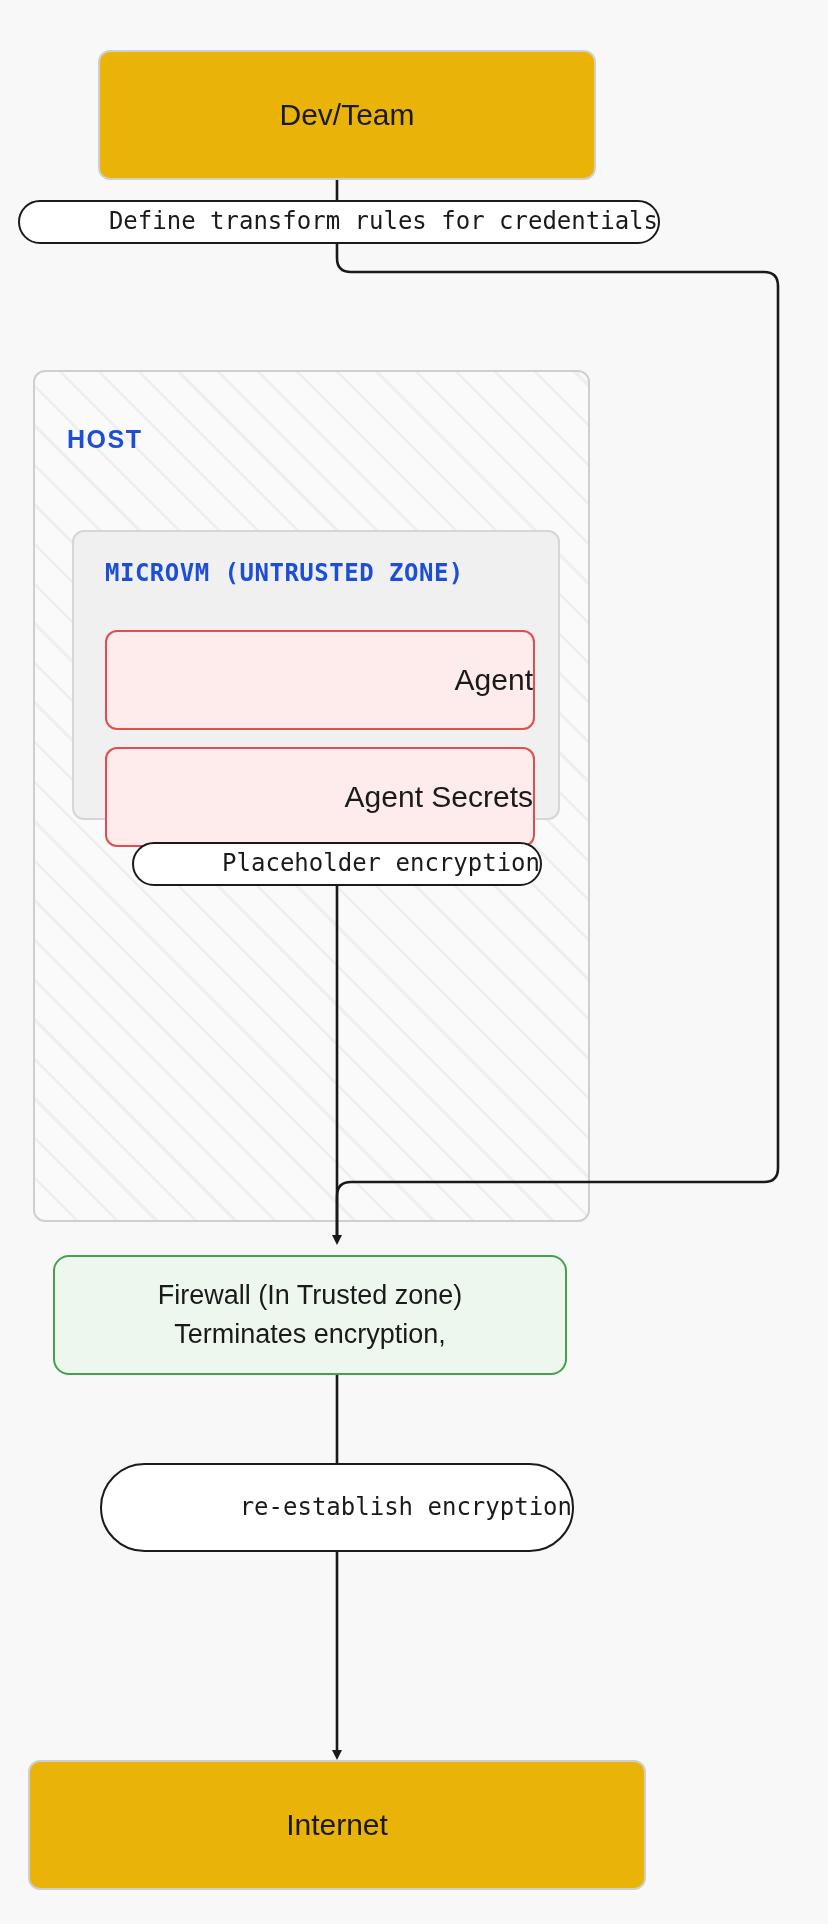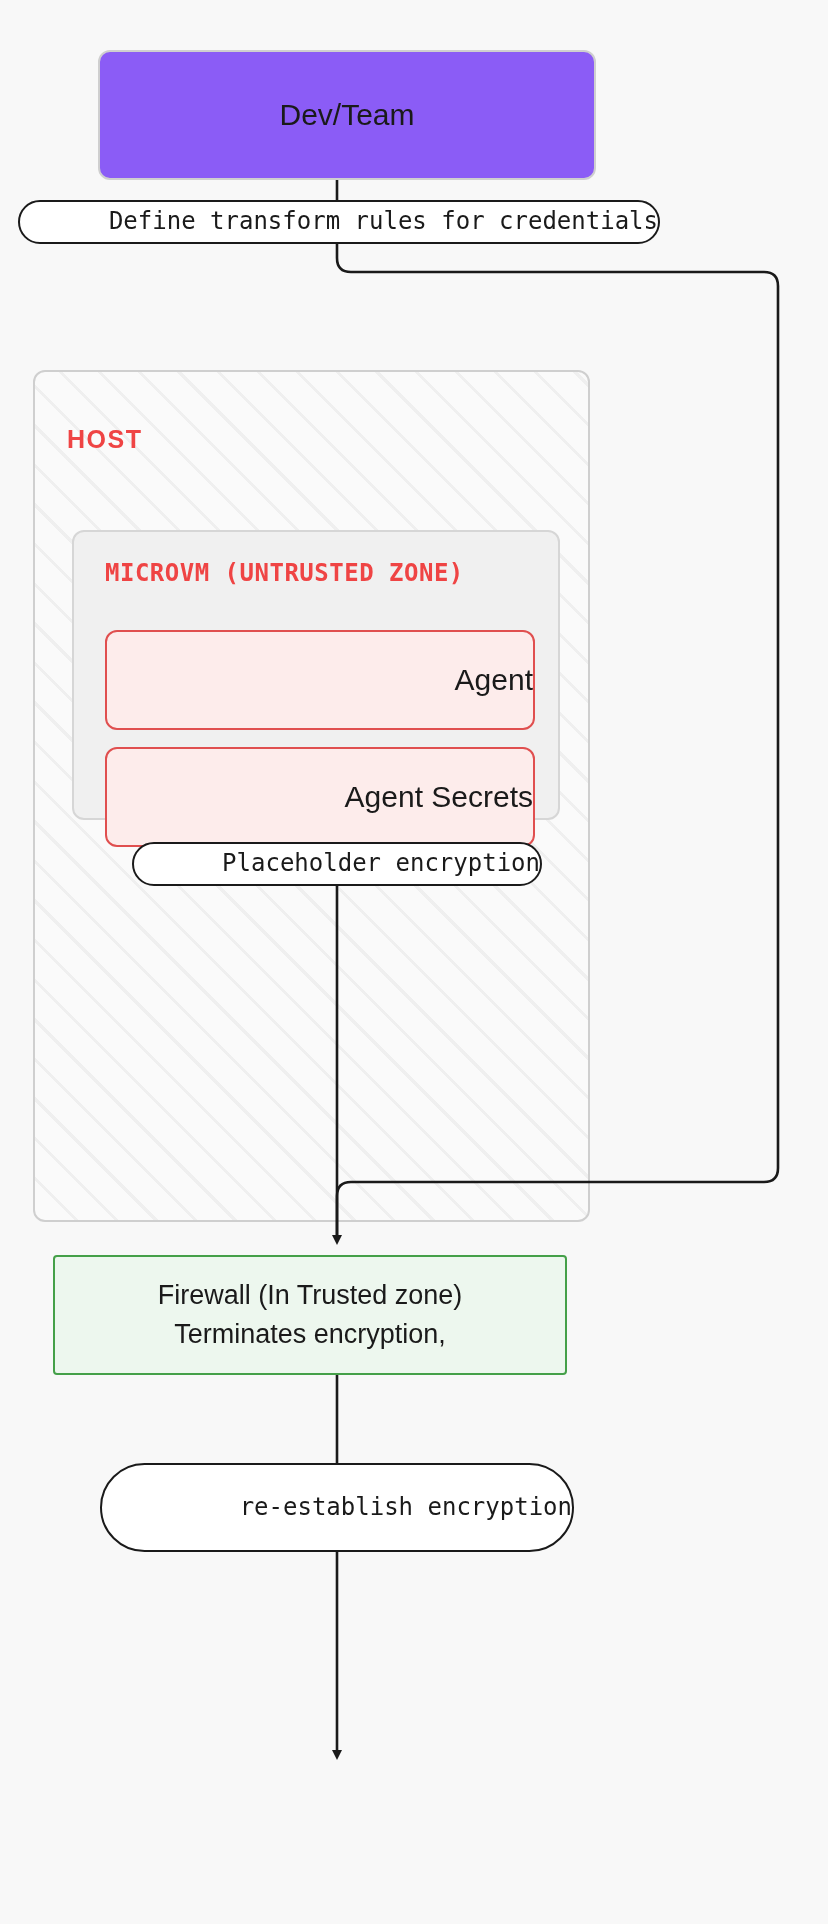--- a/index.html
+++ b/index.html
@@ -30,42 +30,42 @@
     display: flex;
     flex-direction: column;
     align-items: center;
     justify-content: center;
     text-align: center;
     color: #1a1a1a;
   }
 
   
   .node-plain {
-    background: #8b5cf6;
+    background: #eab308;
     border: 2px solid #cfcfcf;
     border-radius: 12px;
     font-size: 30px;
     line-height: 1.25;
   }
 
   
   .node-danger {
     background: #fdeceb;
     border: 2.5px solid #e04f4f;
     border-radius: 12px;
     font-size: 30px;
     line-height: 1.25;
     align-items: flex-end;
   }
 
   
   .node-safe {
     background: #edf7ee;
     border: 2.5px solid #45a049;
-    border-radius: 4px;
+    border-radius: 16px;
     font-size: 27px;
     line-height: 1.45;
   }
 
   
   .cluster {
     position: absolute;
     box-sizing: border-box;
     border-radius: 12px;
   }
@@ -80,21 +80,21 @@
       rgba(0, 0, 0, 0) 28px
     );
   }
   .cluster-vm {
     border: 2px solid #d6d6d6;
     background: #f0f0f0;
   }
   .cluster-label {
     position: absolute;
     white-space: nowrap;
-    color: #ef4444;
+    color: #1d4ed8;
   }
   .cluster-label-host {
     font-family: "Liberation Sans", sans-serif;
     font-weight: bold;
     font-size: 25px;
     letter-spacing: 1.5px;
   }
   .cluster-label-vm {
     font-family: "DejaVu Sans Mono", monospace;
     font-weight: bold;
@@ -186,14 +186,17 @@
 
   <div class="node node-safe" style="left:53px; top:1255px; width:514px; height:120px; z-index:3;">
     <span class="pill-line">Firewall (In Trusted zone)</span>
     <span class="pill-line">Terminates encryption,</span>
   </div>
 
   <div class="pill" style="left:100px; top:1463px; width:474px; height:89px;">
     <span class="pill-line">re-establish encryption</span>
   </div>
 
+  <div class="node node-plain" style="left:28px; top:1760px; width:618px; height:130px; z-index:3;">
+    <span>Internet</span>
+  </div>
 
 </div>
 
 </body></html>

